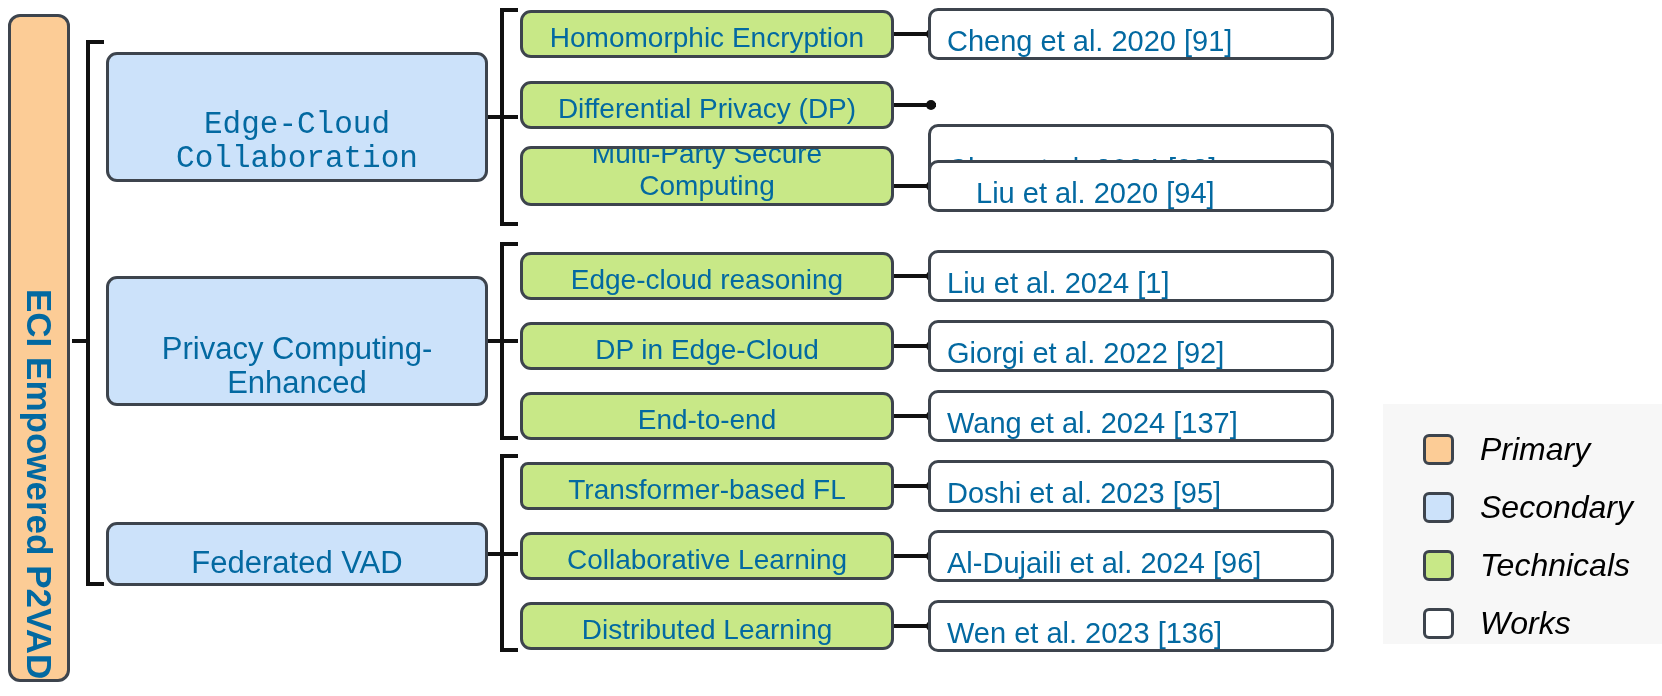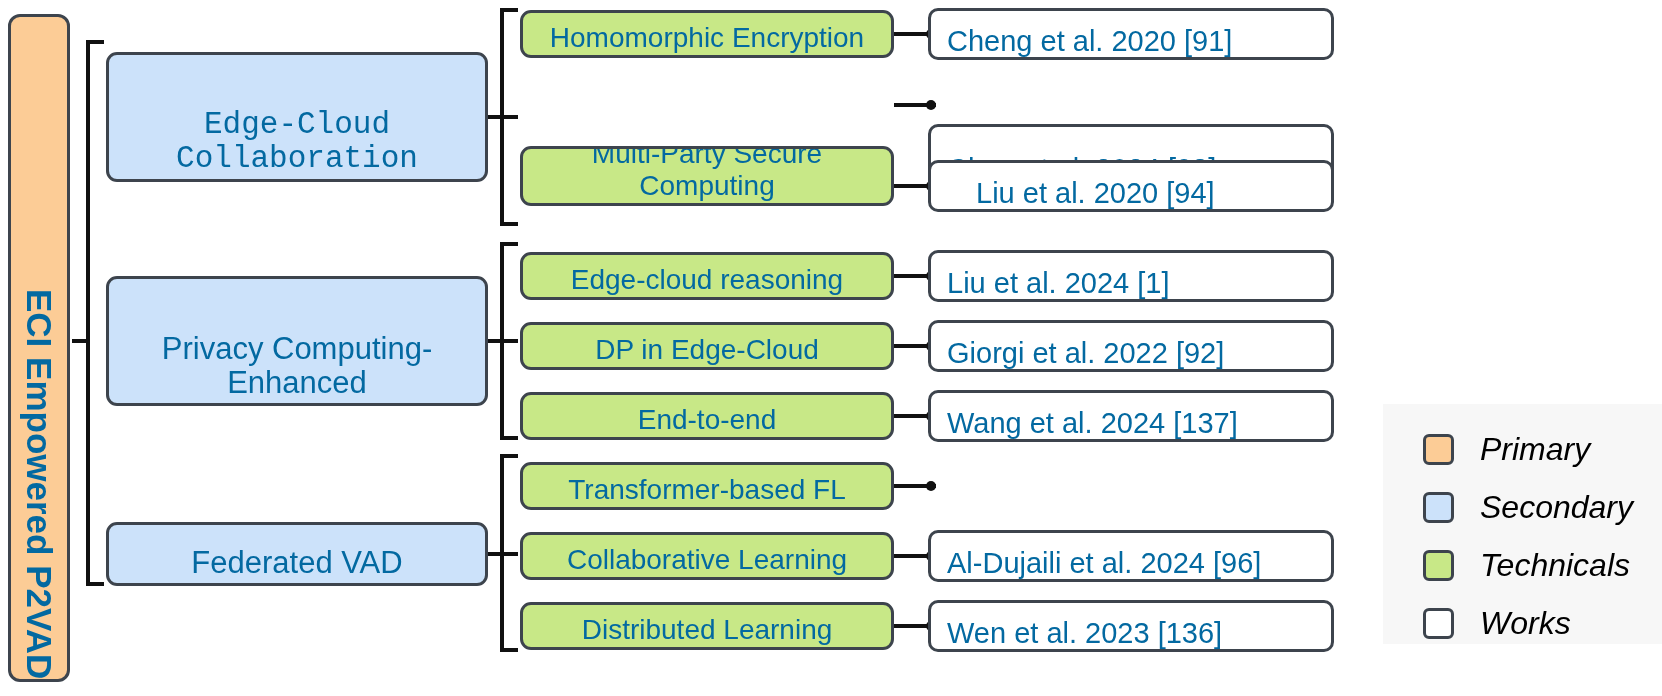--- a/index.html
+++ b/index.html
@@ -143,20 +143,23 @@
 
   <div class="node technical" style="top:10px;height:48px;">
     <span>Homomorphic Encryption</span>
   </div>
   <div class="line hline" style="left:894px;top:32px;width:42px;height:4px;"></div>
   <div class="dot" style="left:926px;top:29px;"></div>
   <div class="node work" style="top:8px;height:52px;">
     <span>Cheng et al. 2020 [91]</span>
   </div>
 
+  <div class="node technical" style="top:81px;height:48px;">
+    <span>Differential Privacy (DP)</span>
+  </div>
   <div class="line hline" style="left:894px;top:103px;width:42px;height:4px;"></div>
   <div class="dot" style="left:926px;top:100px;"></div>
   <div class="node work" style="top:79px;height:64px;margin-top:45px;">
     <span>Chen et al. 2024 [93]</span>
   </div>
 
   <div class="node technical" style="top:146px;height:60px;">
     <span>Multi-Party Secure Computing</span>
   </div>
   <div class="line hline" style="left:894px;top:184px;width:42px;height:4px;"></div>
@@ -201,25 +204,28 @@
   </div>
 
   <div class="node secondary" style="top:522px;height:64px;">
     <span>Federated VAD</span>
   </div>
   <div class="line hline" style="left:488px;top:552px;width:30px;height:4px;"></div>
   <div class="line vline" style="left:500px;top:454px;width:4px;height:198px;"></div>
   <div class="line hline" style="left:500px;top:454px;width:18px;height:4px;"></div>
   <div class="line hline" style="left:500px;top:648px;width:18px;height:4px;"></div>
 
-  <div class="node technical" style="top:462px;height:48px;">
+  <div class="node technical" style="top:462px;height:48px;border-radius:8px;">
     <span>Transformer-based FL</span>
   </div>
   <div class="line hline" style="left:894px;top:484px;width:42px;height:4px;"></div>
   <div class="dot" style="left:926px;top:481px;"></div>
+  <div class="node work" style="top:460px;height:52px;">
+    <span>Doshi et al. 2023 [95]</span>
+  </div>
 
   <div class="node technical" style="top:532px;height:48px;">
     <span>Collaborative Learning</span>
   </div>
   <div class="line hline" style="left:894px;top:554px;width:42px;height:4px;"></div>
   <div class="dot" style="left:926px;top:551px;"></div>
   <div class="node work" style="top:530px;height:52px;">
     <span>Al-Dujaili et al. 2024 [96]</span>
   </div>
 

